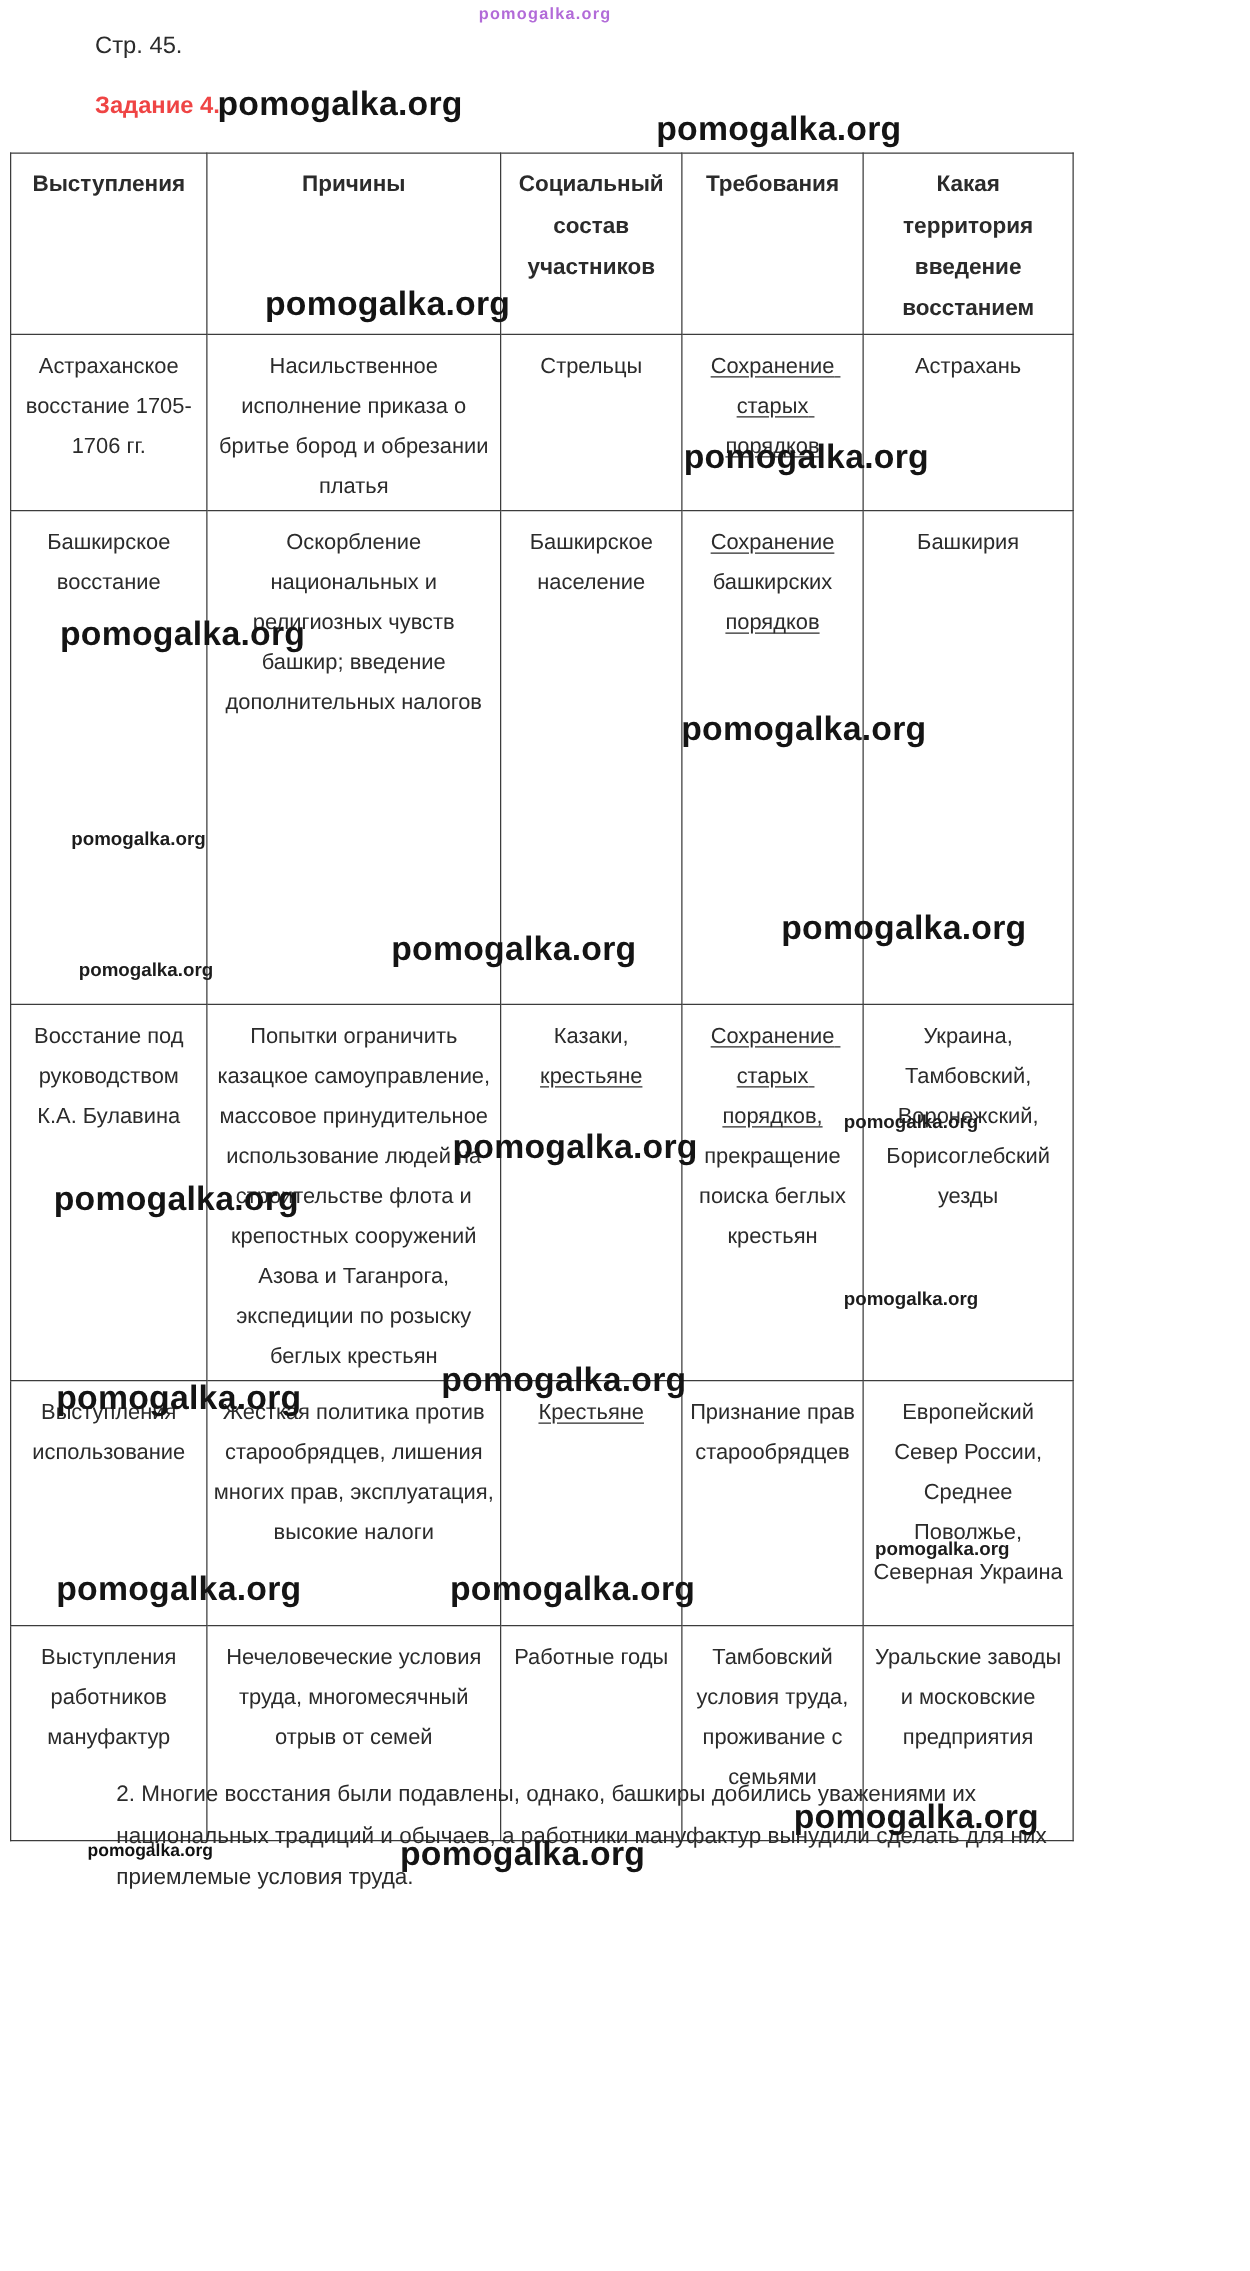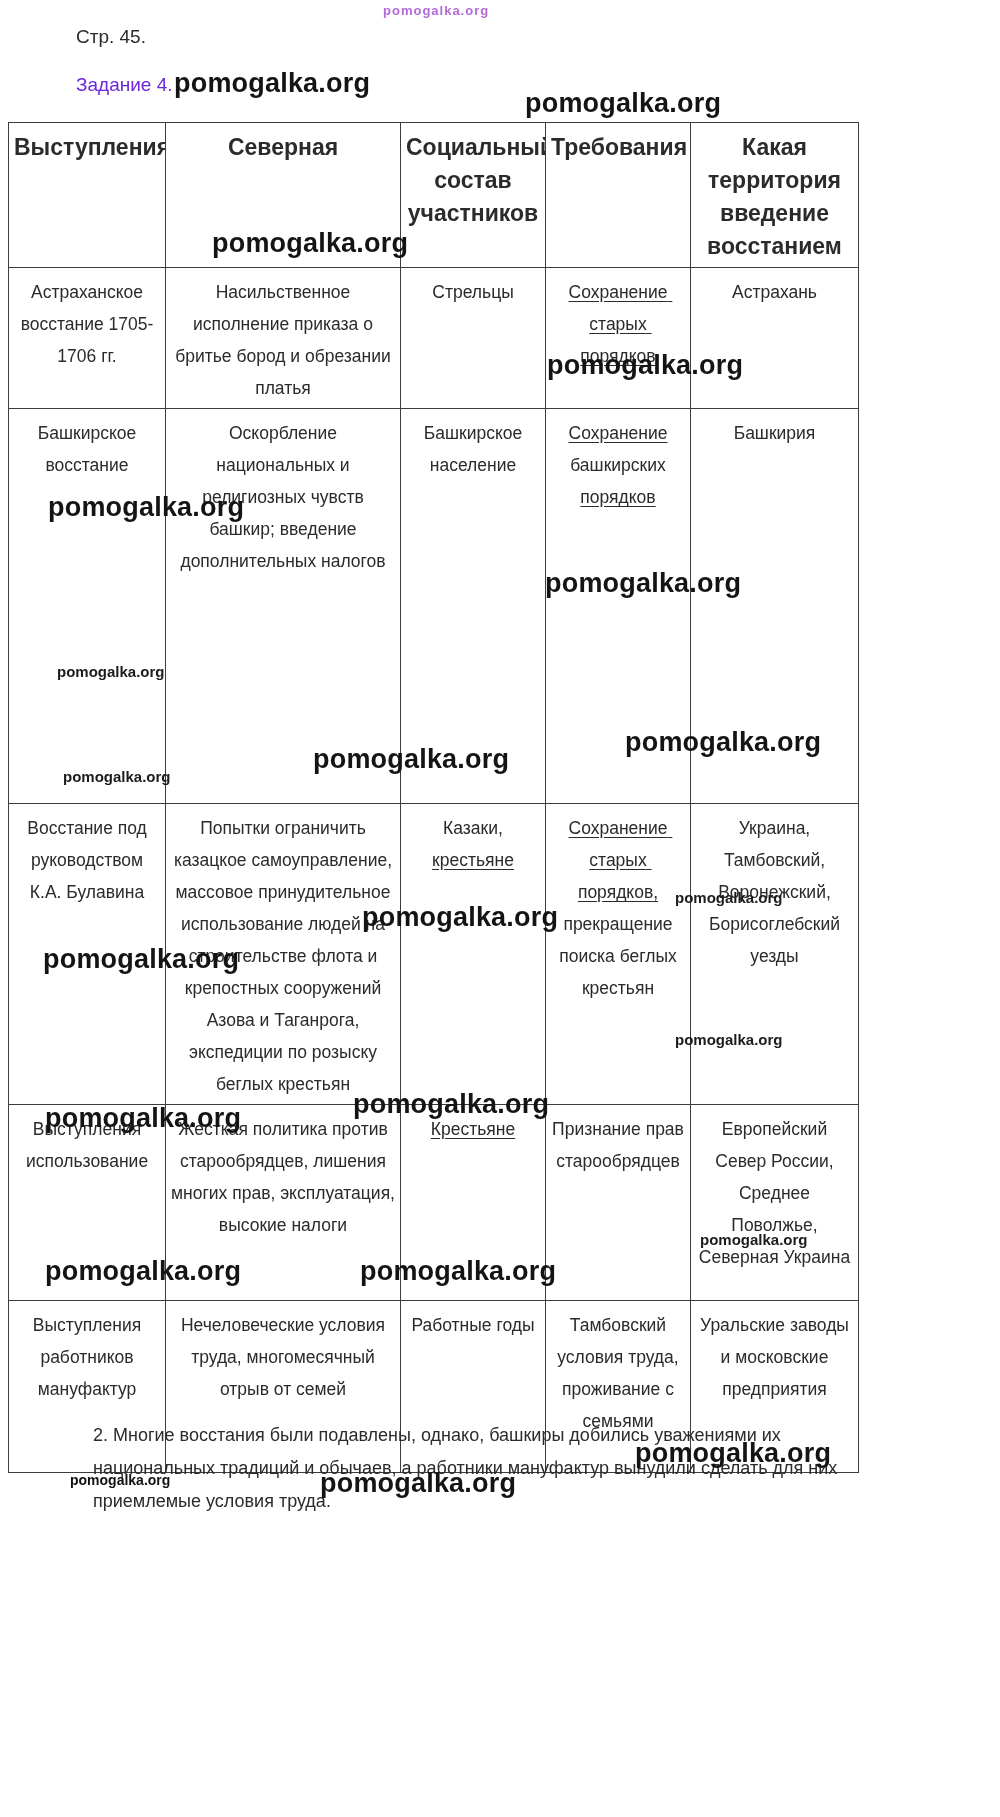--- a/index.html
+++ b/index.html
@@ -1,33 +1,33 @@
 <!DOCTYPE html>
 <html><head>
 <meta charset="utf-8">
 <style>
   html,body{margin:0;padding:0;background:#ffffff;}
   body{font-family:"Liberation Sans", sans-serif; color:#262626;}
   .page{position:relative;width:1000px;height:1817px;background:#fff;overflow:hidden;}
 
   .page-label{position:absolute;left:76px;top:26px;font-size:19px;font-weight:normal;color:#2b2b2b;}
-  .task-label{position:absolute;left:76px;top:74px;font-size:19px;font-weight:normal;color:#6d28d9;}
+  .task-label{position:absolute;left:76px;top:74px;font-size:19px;font-weight:bold;color:#ef4444;}
 
   table.uprisings{position:absolute;left:8px;top:122px;width:850px;border-collapse:collapse;table-layout:fixed;}
   table.uprisings th, table.uprisings td{
     border:1px solid #3c3c3c;
     vertical-align:top;
     text-align:center;
     padding:8px 5px 4px 5px;
     font-size:17.5px;
     line-height:32px;
     color:#2b2b2b;
     overflow:hidden;
   }
-  table.uprisings th{font-size:23px;font-weight:bold;line-height:33px;}
+  table.uprisings th{font-size:18px;font-weight:bold;line-height:33px;}
   thead tr{height:138px;}
   tbody tr:nth-child(1){height:127px;}
   tbody tr:nth-child(2){height:395px;}
   tbody tr:nth-child(3){height:196px;}
   tbody tr:nth-child(4){height:196px;}
   tbody tr:nth-child(5){height:172px;}
   .run{white-space:pre-wrap;}
   .u{text-decoration:underline;text-underline-offset:3px;}
 
   .para{position:absolute;left:76px;width:748px;font-size:18px;line-height:33px;color:#2b2b2b;margin:17px;}
@@ -76,21 +76,21 @@
     <colgroup>
       <col style="width:157px">
         <col style="width:235px">
         <col style="width:145px">
         <col style="width:145px">
         <col style="width:168px">
     </colgroup>
     <thead>
       <tr>
         <th>Выступления</th>
-        <th>Северная</th>
+        <th>Причины</th>
         <th>Социальный состав участников</th>
         <th>Требования</th>
         <th>Какая территория введение восстанием</th>
       </tr>
     </thead>
     <tbody>
       <tr>
         <td><span class="run">Астраханское восстание 1705-1706 гг.</span></td>
         <td><span class="run">Насильственное исполнение приказа о бритье бород и обрезании платья</span></td>
         <td><span class="run">Стрельцы</span></td>

